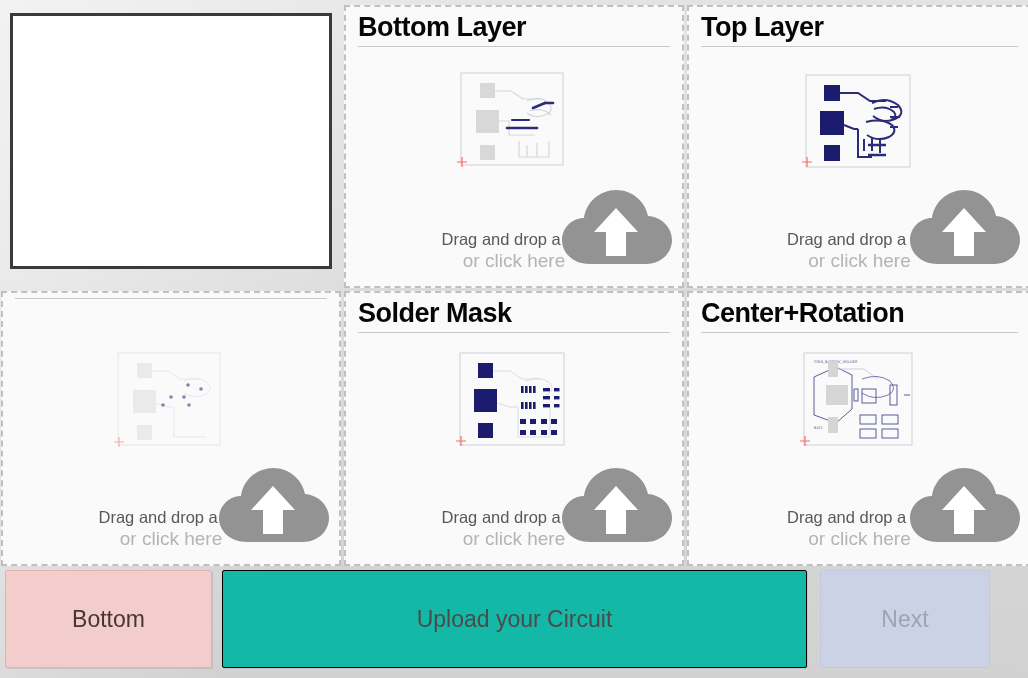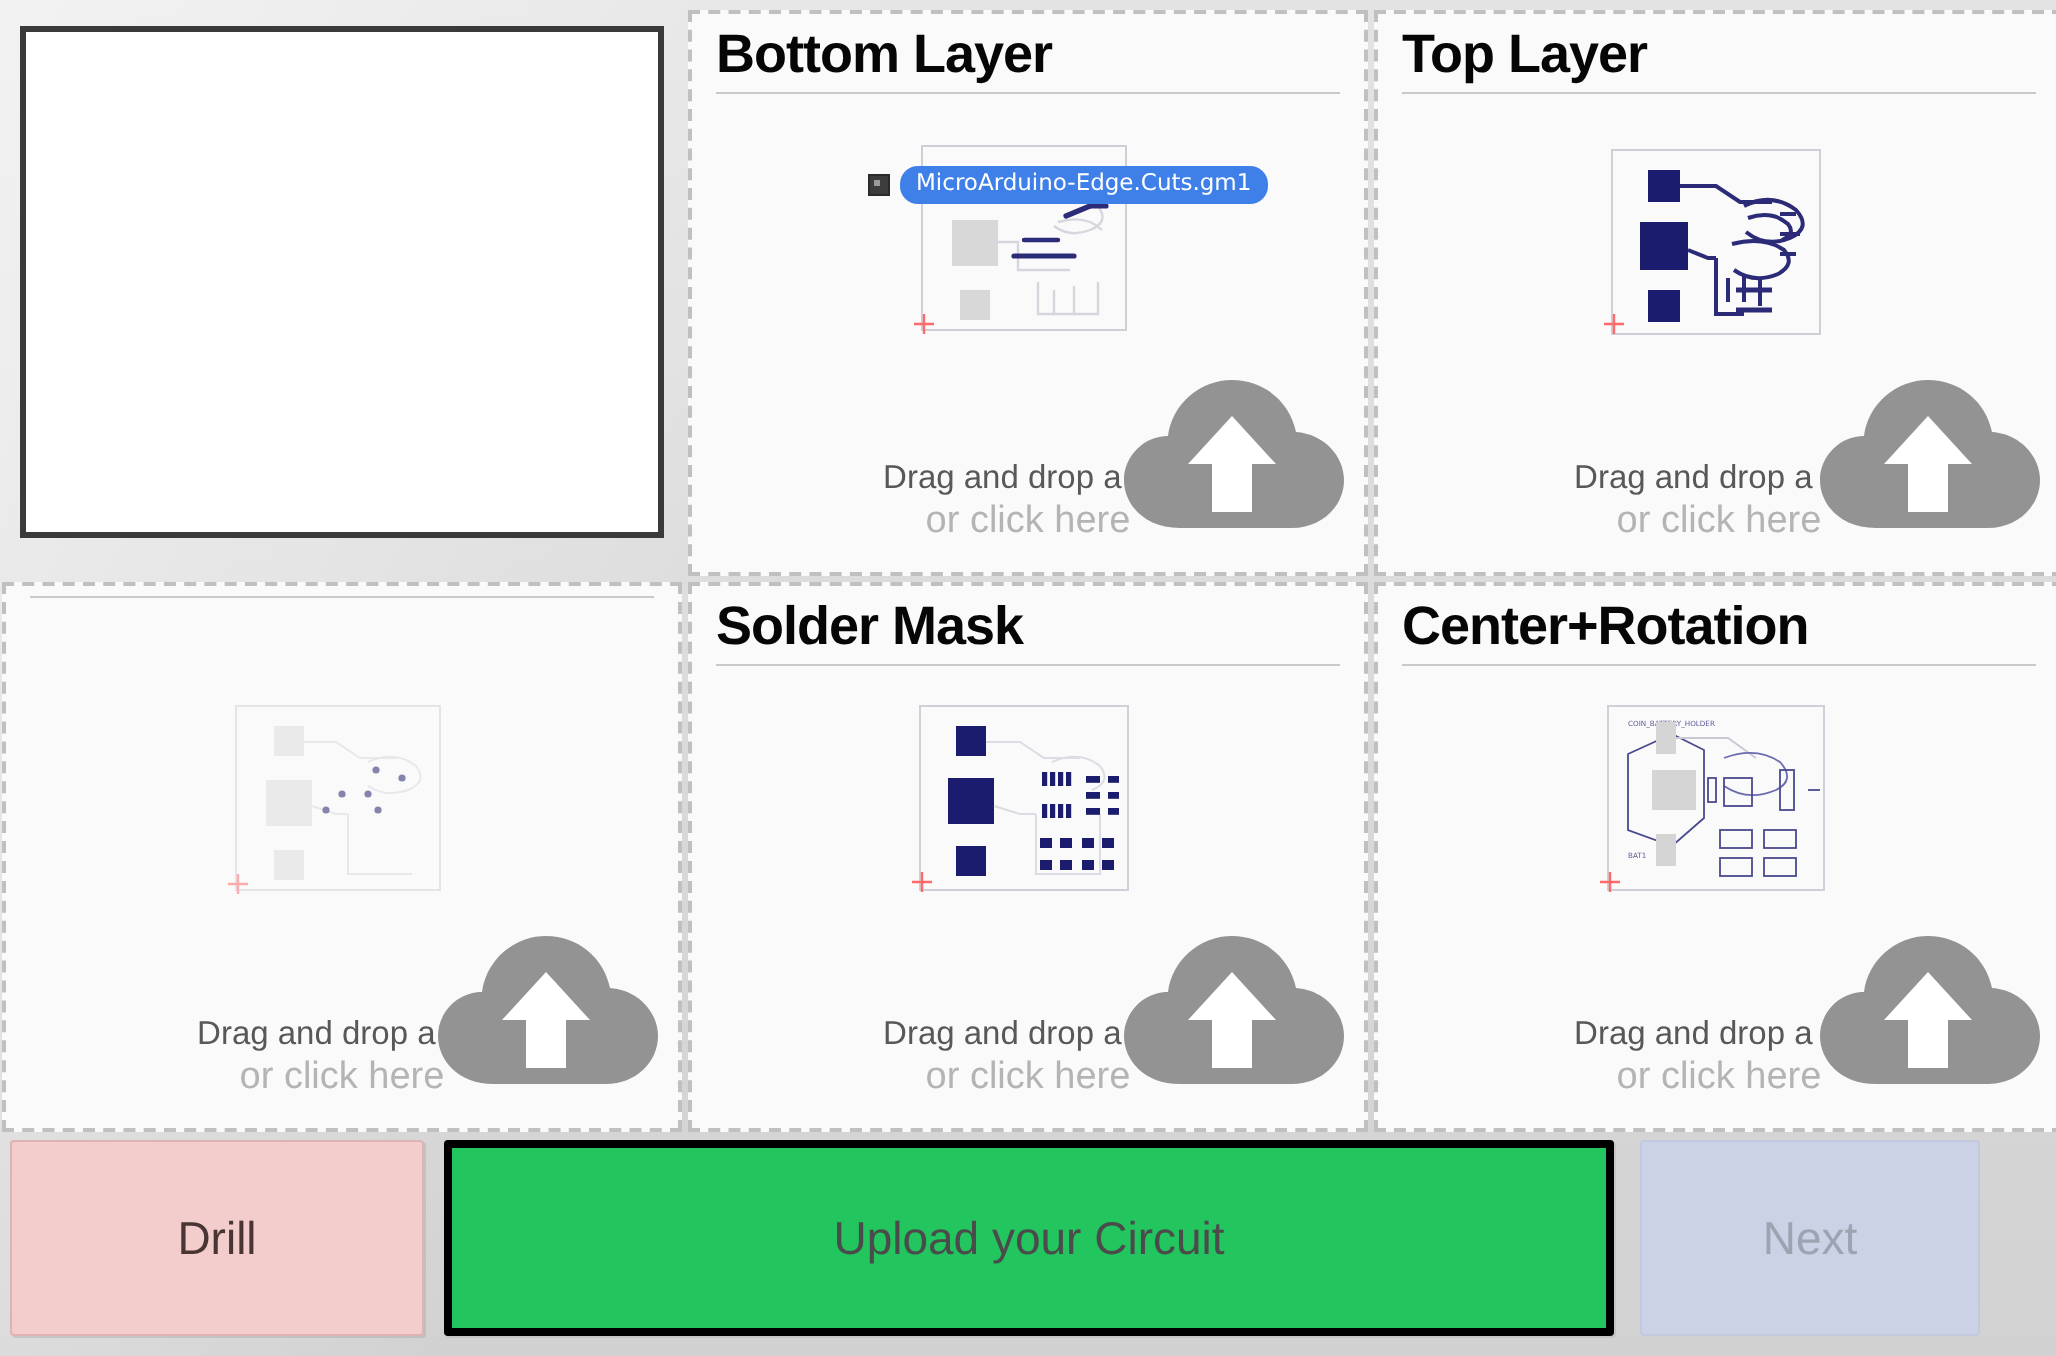--- a/index.html
+++ b/index.html
@@ -186,22 +186,22 @@
     background: #f3cccc;
     border: 1px solid #dfb3b3;
     color: #4a3535;
     border-radius: 2px;
     box-shadow: 1px 1px 0 rgba(120,100,100,0.18);
   }
   .btn-upload {
     width: 585px;
     height: 98px;
     margin-left: 10px;
-    background: #22c55e;
-    border: 4px solid #000000;
+    background: #14b8a6;
+    border: 1px solid #000000;
     color: #4b4b4b;
     border-radius: 2px;
     box-shadow: 1px 1px 0 rgba(120,120,120,0.15);
   }
   .btn-next {
     width: 170px;
     height: 98px;
     margin-left: 13px;
     background: #ccd2e8;
     border: 1px solid #c2c8e0;
@@ -218,24 +218,20 @@
   <div class="panel-grid">
 
     <div class="panel preview-pane">
       <div class="preview-canvas"></div>
     </div>
 
     <div class="panel">
       <div class="panel-title">Bottom Layer</div>
       <div class="title-rule"></div>
 
-      <div class="file-badge-row">
-        <span class="badge-swatch"></span>
-        <span class="file-badge">MicroArduino-Edge.Cuts.gm1</span>
-      </div>
 
       <div class="pcb-wrap">
         <svg class="pcb-svg" width="130" height="112" viewBox="0 0 130 112">
           <rect x="12" y="8" width="102" height="92" fill="none" stroke="#cfcfd8" stroke-width="1"></rect>
           <rect x="31" y="18" width="15" height="15" fill="#d8d8d8"></rect>
           <rect x="27" y="45" width="23" height="23" fill="#d8d8d8"></rect>
           <rect x="31" y="80" width="15" height="15" fill="#d8d8d8"></rect>
           <path d="M46 26 L62 26 L74 34 L92 34" fill="none" stroke="#d6d6de" stroke-width="1.2"></path>
           <path d="M50 56 L60 56 L60 70 L86 70" fill="none" stroke="#d6d6de" stroke-width="1.2"></path>
           <path d="M78 36 q12 -6 22 2 q6 8 -4 12 q-10 4 -18 -2" fill="none" stroke="#d6d6de" stroke-width="1.2"></path>
@@ -431,18 +427,18 @@
       <svg class="cloud-icon" viewBox="0 0 120 96">
         <path d="M34 84 C16 84 6 72 6 60 C6 48 16 38 28 38 C30 22 44 10 60 10
                  C76 10 89 21 92 36 C106 37 116 48 116 60 C116 73 105 84 90 84 Z" fill="#939393"></path>
         <path d="M60 28 L82 52 L70 52 L70 76 L50 76 L50 52 L38 52 Z" fill="#ffffff"></path>
       </svg>
     </div>
 
   </div>
 
   <div class="button-bar">
-    <div class="btn btn-cancel">Drill</div>
+    <div class="btn btn-cancel">Bottom</div>
     <div class="btn btn-upload">Upload your Circuit</div>
     <div class="btn btn-next">Next</div>
   </div>
 
 </div>
 
 </body></html>

